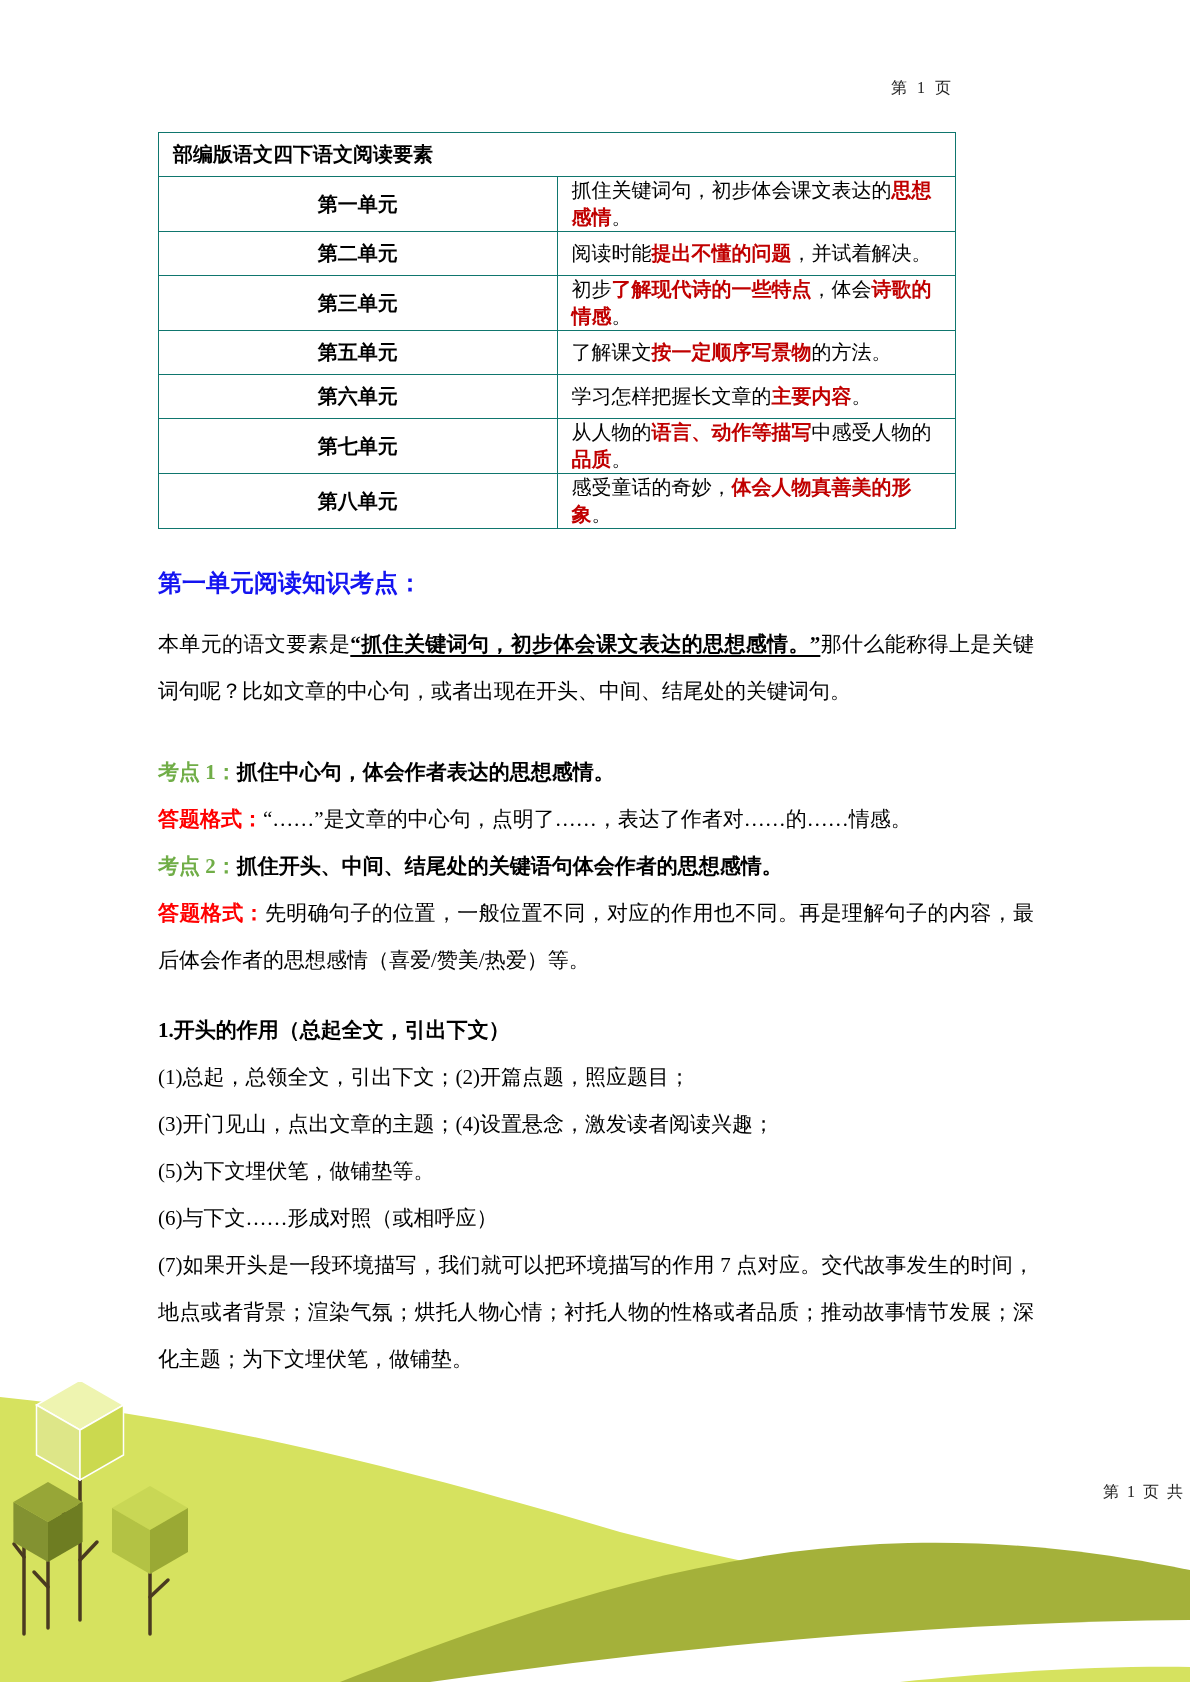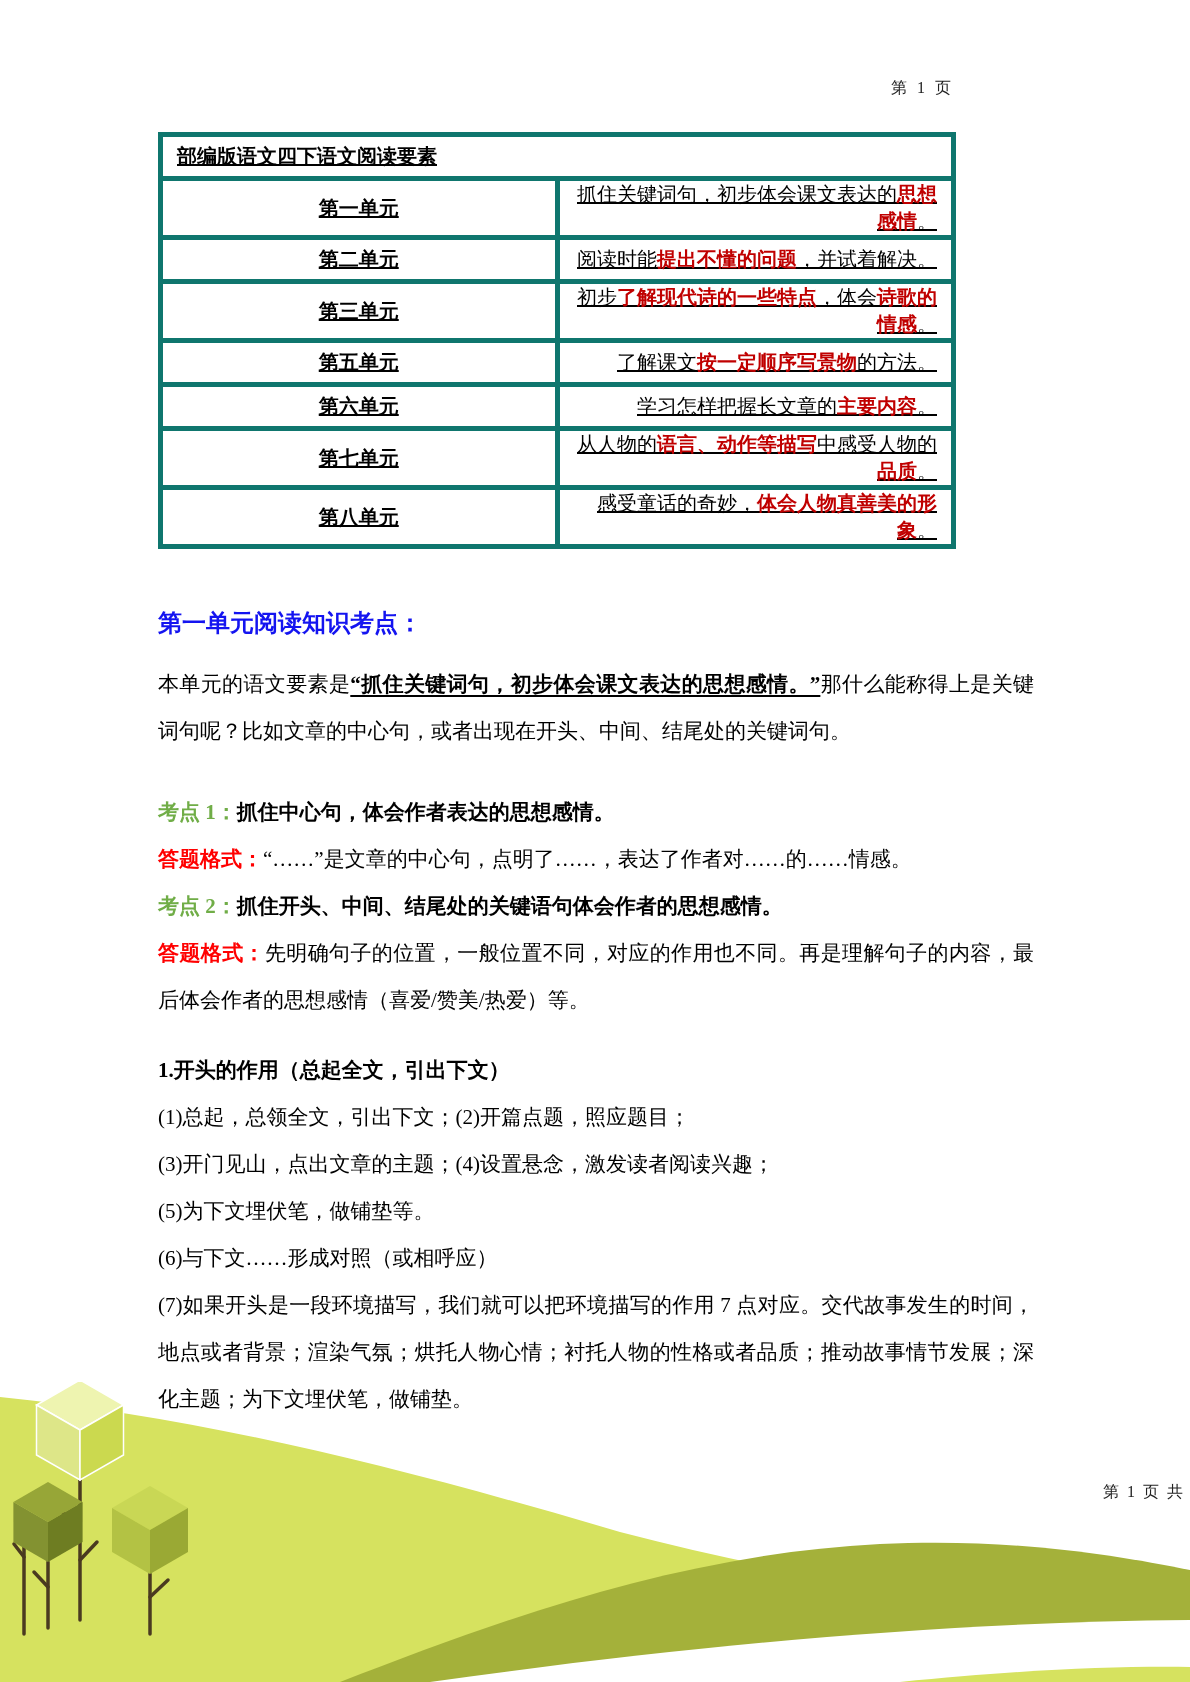--- a/index.html
+++ b/index.html
@@ -18,28 +18,28 @@
     position:absolute; top:78px; right:236px;
     font-size:16px; letter-spacing:3px; color:#222;
   }
   .content {
     position:absolute; top:132px; left:158px; width:876px; z-index:3;
   }
   table.elements-table {
     border-collapse:collapse; width:798px; font-size:20px; table-layout:fixed;
   }
   table.elements-table td {
-    border:5px solid #0f766e; height:44px; padding:0 14px; vertical-align:middle;text-decoration:underline;
+    border:1px solid #0f766e; height:44px; padding:0 14px; vertical-align:middle;
   }
   td.th { font-weight:bold; font-size:20px; }
   td.unit { width:227px; text-align:center; font-weight:bold; font-size:20px;margin-left:28px; }
-  td.desc { text-align:right; }
+  td.desc { text-align:left; }
   .red-b { color:var(--table-red,#c00000); font-weight:bold; }
   .heading {
-    margin-top:58px; margin-bottom:22px;
+    margin-top:38px; margin-bottom:22px;
     font-size:24px; font-weight:bold;
     color:var(--heading-blue,#1414f0);
   }
   .para { font-size:21px; line-height:47px; text-align:justify; }
   .bold { font-weight:bold;margin-top:23px; }
   .quote-bu { font-weight:bold; text-decoration:underline; text-underline-offset:4px; }
   .green-b { color:var(--kaodian-green,#70ad47); font-weight:bold; }
   .red-label { color:var(--label-red,#ff0000); font-weight:bold; }
   .spacer { height:34px; }
   .footer {

